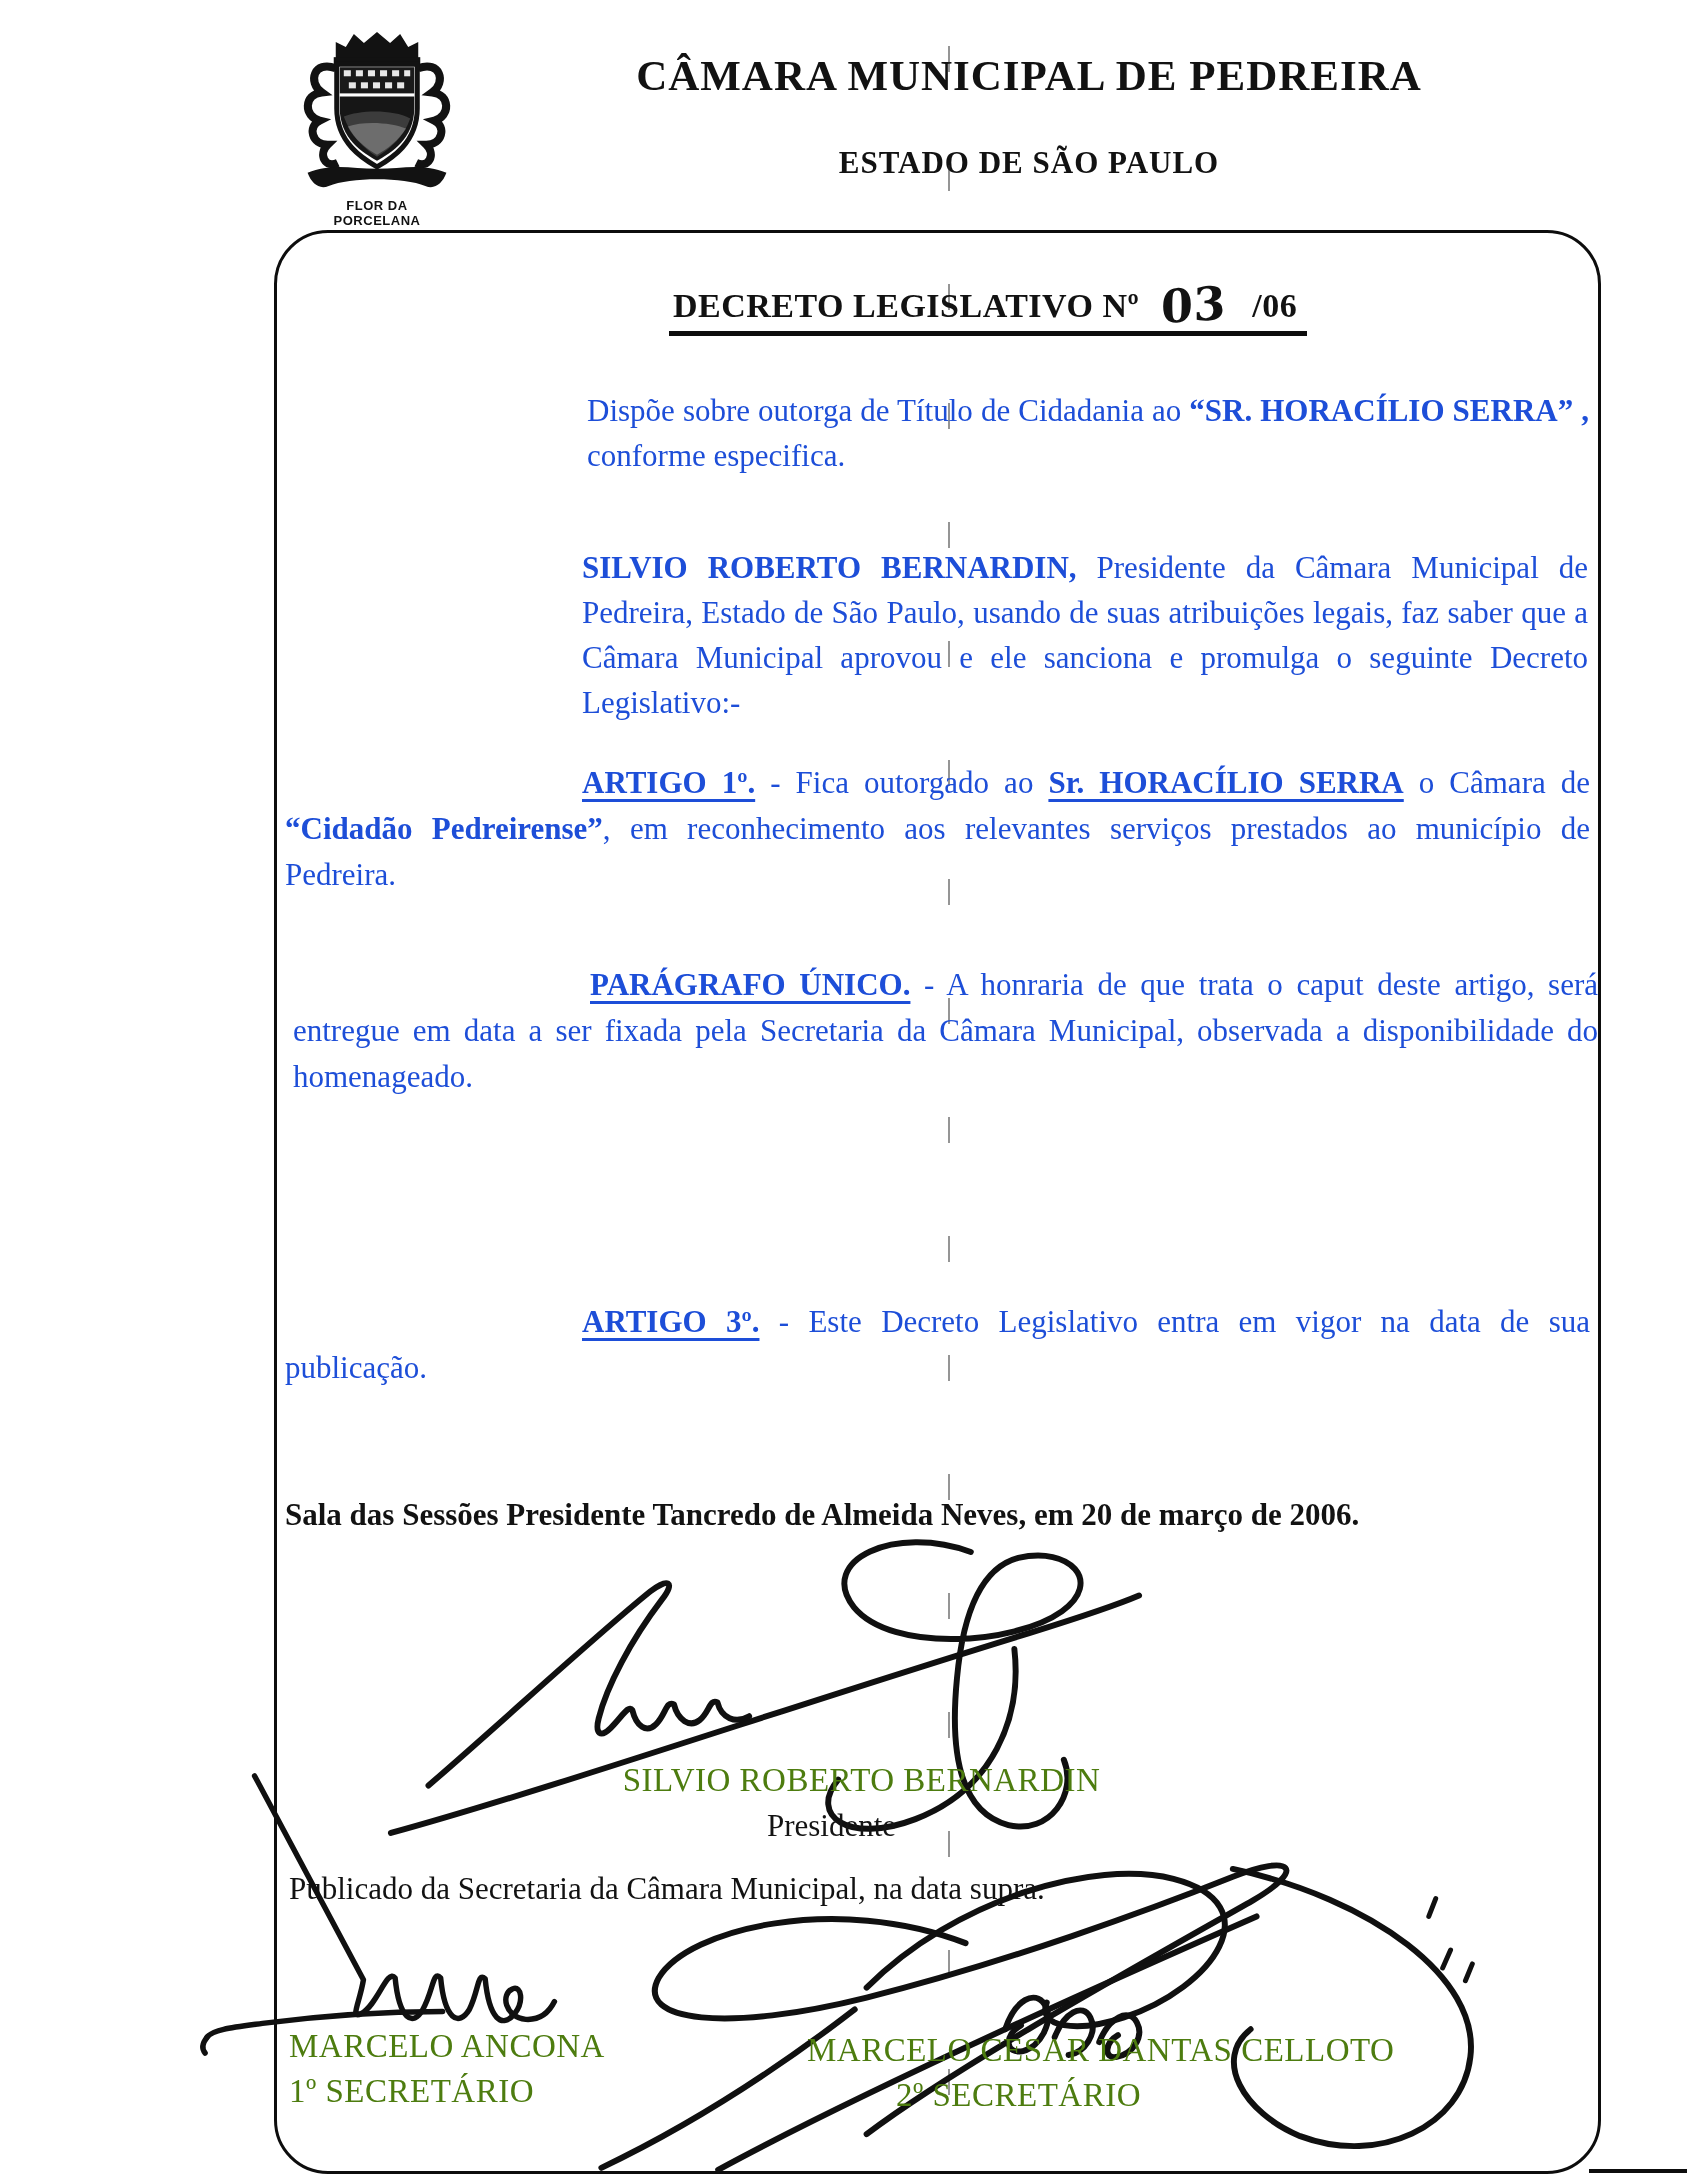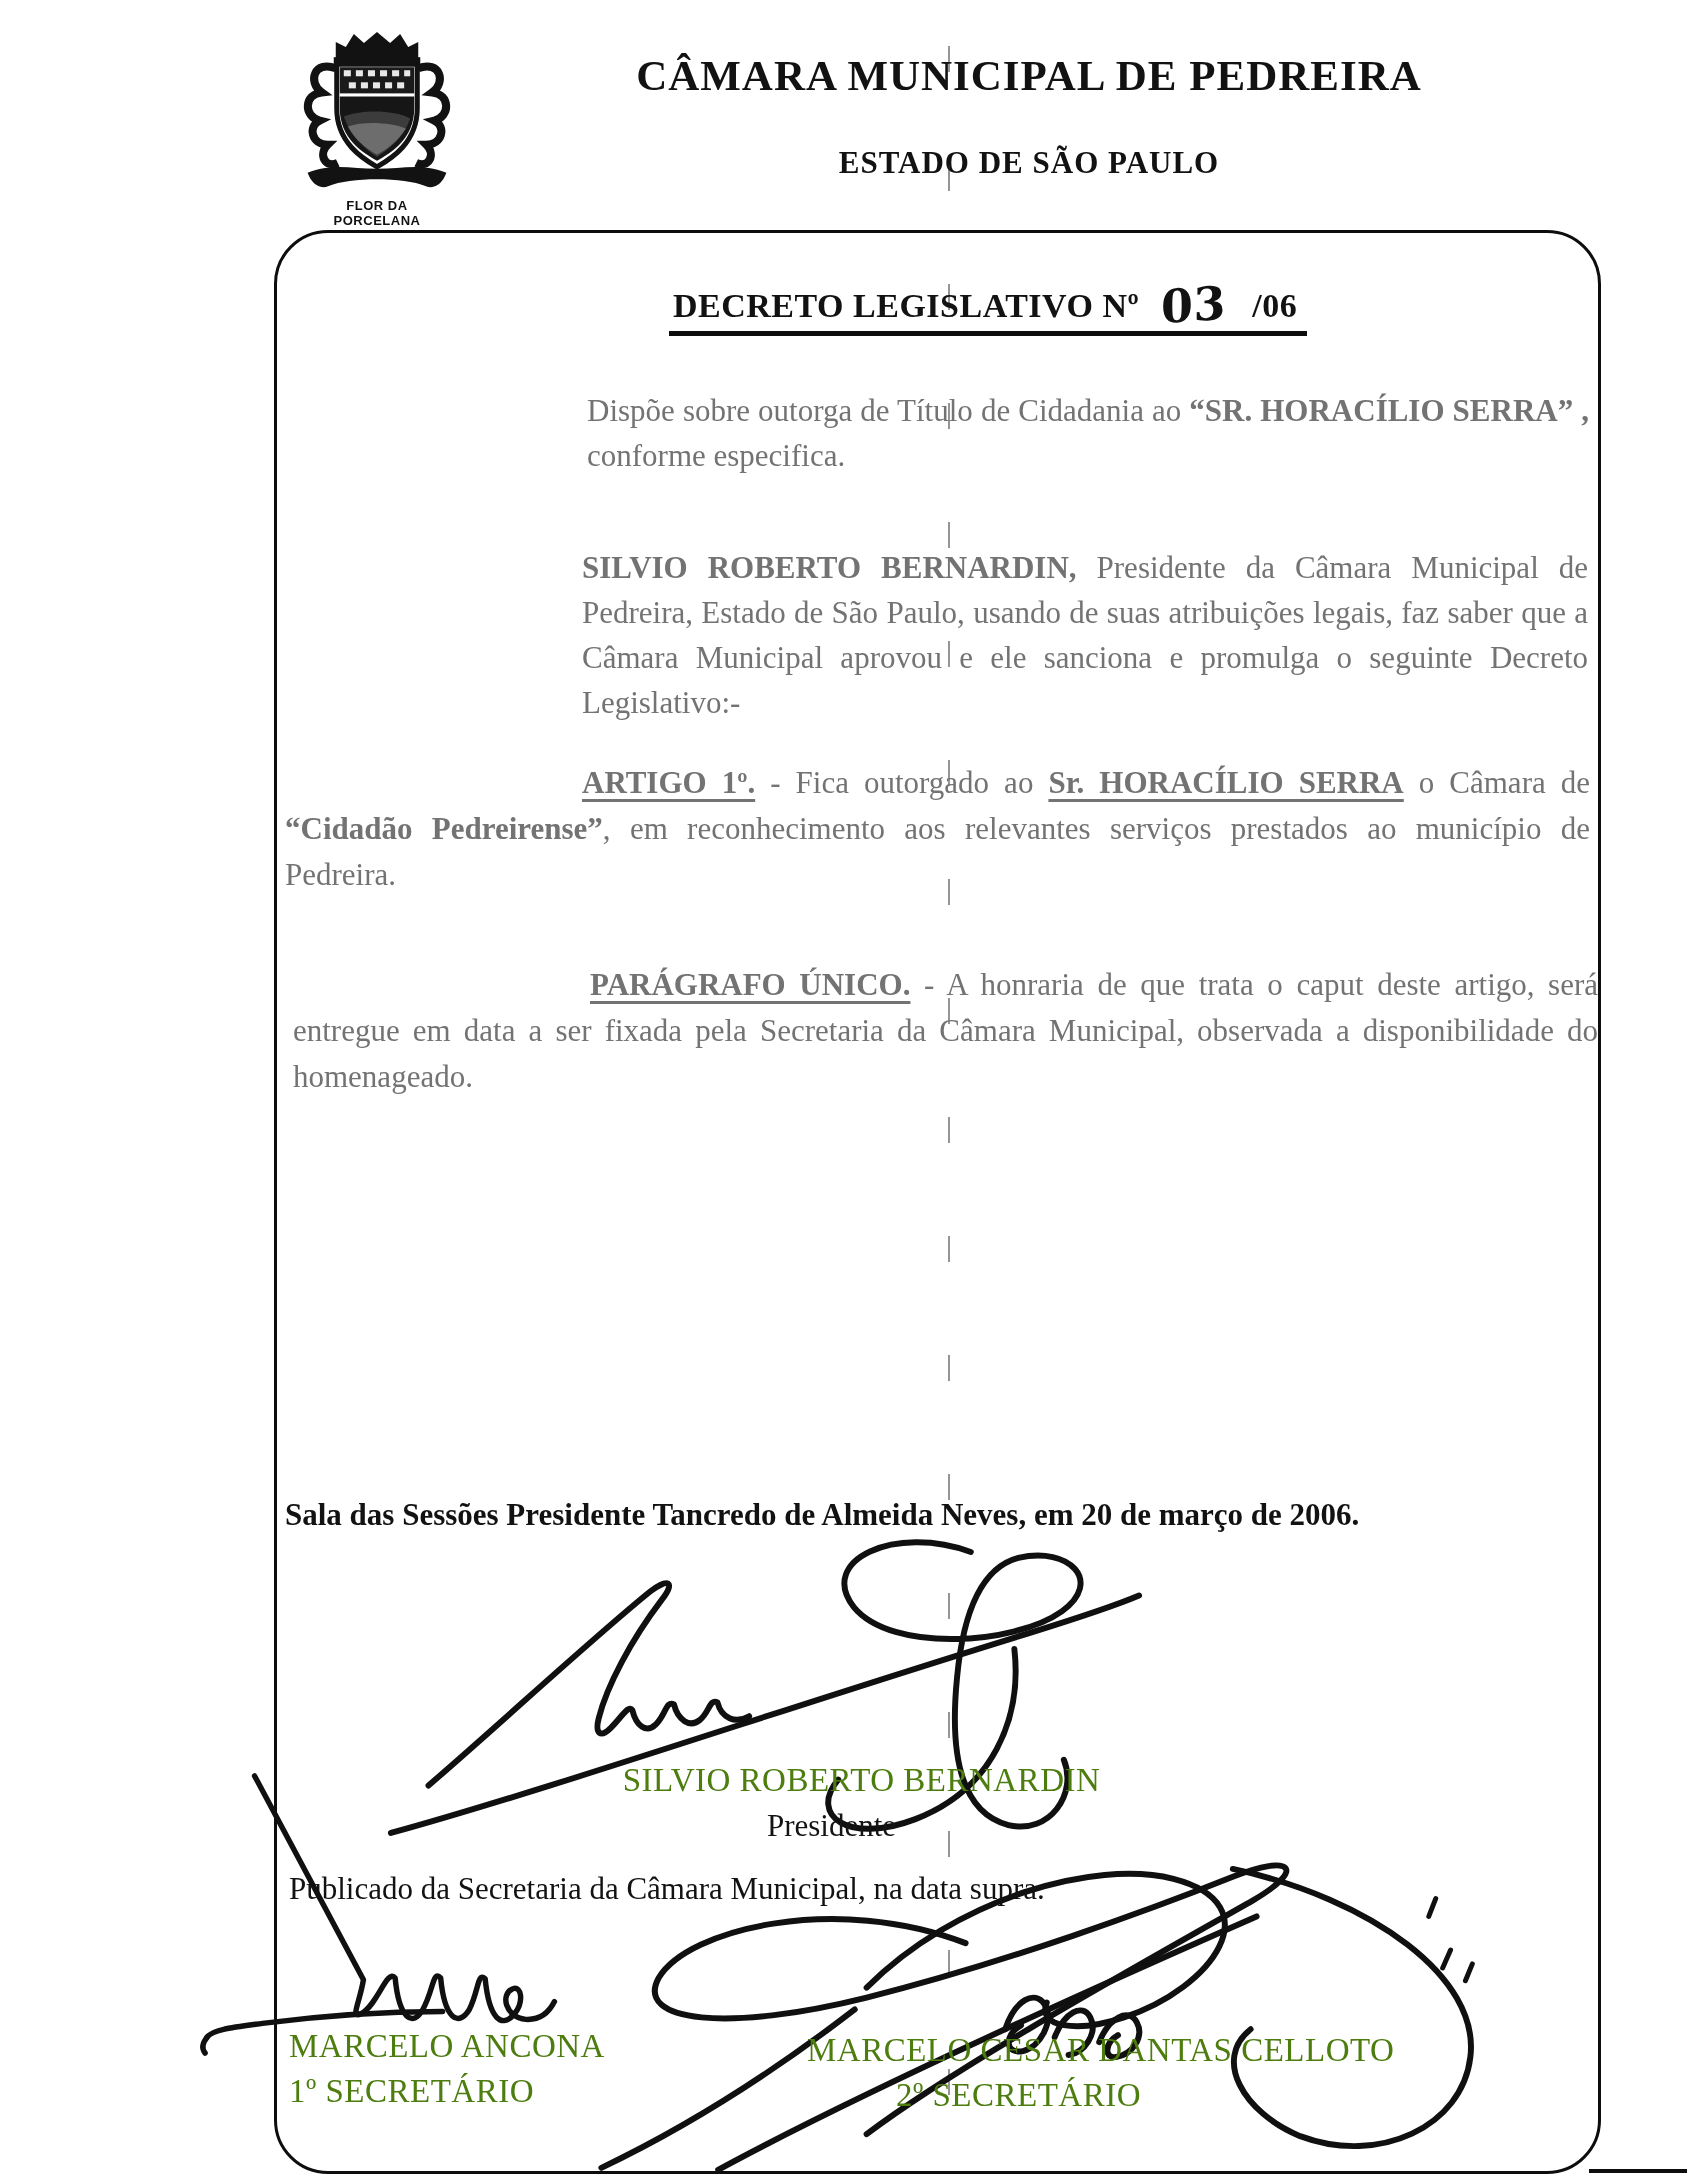--- a/index.html
+++ b/index.html
@@ -48,21 +48,21 @@
     white-space:nowrap;
   }
   .hand-number{
     display:inline-block;
     font-family:"DejaVu Serif", serif;
     font-size:46px;font-weight:700;
     transform:rotate(-4deg) skewX(-4deg);
     margin:0 26px 0 22px;line-height:20px;vertical-align:-4px;
   }
   .para{
-    font-size:31px;line-height:45px;text-align:justify;color:#737373;
+    font-size:31px;line-height:45px;text-align:justify;color:#1d4ed8;
   }
   .indent{text-indent:297px;line-height:46px;}
   .b{font-weight:700;}
   .bu{
     font-weight:700;
     text-decoration:underline;
     text-decoration-thickness:3px;
     text-underline-offset:6px;
   }
   .closing-line{
@@ -140,20 +140,23 @@
 
   <p class="abs para indent" style="left:285px;top:760px;width:1305px;margin:0;">
     <span class="bu">ARTIGO 1º.</span><span> - Fica outorgado ao </span><span class="bu">Sr. HORACÍLIO SERRA</span><span> o Câmara de </span><span class="b">“Cidadão Pedreirense”</span><span>, em reconhecimento aos relevantes serviços prestados ao município de Pedreira.</span>
   </p>
 
   <p class="abs para indent" style="left:285px;top:954px;width:1305px;margin:8px;">
     <span class="bu">PARÁGRAFO ÚNICO.</span><span> - A honraria de que trata o caput deste artigo, será entregue em data a ser fixada pela Secretaria da Câmara Municipal, observada a disponibilidade do homenageado.</span>
   </p>
 
 
+  <p class="abs para indent" style="left:285px;top:1299px;width:1305px;margin:0;">
+    <span class="bu">ARTIGO 3º.</span><span> - Este Decreto Legislativo entra em vigor na data de sua publicação.</span>
+  </p>
 
   <div class="abs closing-line">Sala das Sessões Presidente Tancredo de Almeida Neves, em 20 de março de 2006.</div>
 
   <svg class="abs ink" style="left:381px;top:1530px;" width="762" height="317" viewBox="0 0 770 320" aria-hidden="true">
     <path stroke-width="6" d="M 10 306 C 170 262 420 176 655 104 C 700 90 738 78 766 66"></path>
     <path stroke-width="6" d="M 48 258 C 120 196 215 108 272 62 C 290 48 298 52 284 70 C 252 112 228 158 220 190 C 216 206 222 210 232 200 C 244 188 250 176 254 182 C 258 198 268 206 278 196 C 288 186 288 172 296 176 C 300 192 312 200 322 192 C 332 184 332 170 340 174 C 344 190 358 196 372 188"></path>
     <path stroke-width="6" d="M 596 22 C 520 -6 440 30 478 78 C 516 124 640 116 688 82 C 730 52 696 16 644 28 C 606 38 588 84 582 150 C 574 232 588 286 634 298 C 676 308 704 266 690 232"></path>
     <path stroke-width="6" d="M 640 120 C 648 190 618 262 540 292 C 472 318 432 288 462 252"></path>
   </svg>
   <div class="abs sig-name center" style="left:614px;top:1762px;width:495px;">SILVIO ROBERTO BERNARDIN</div>

